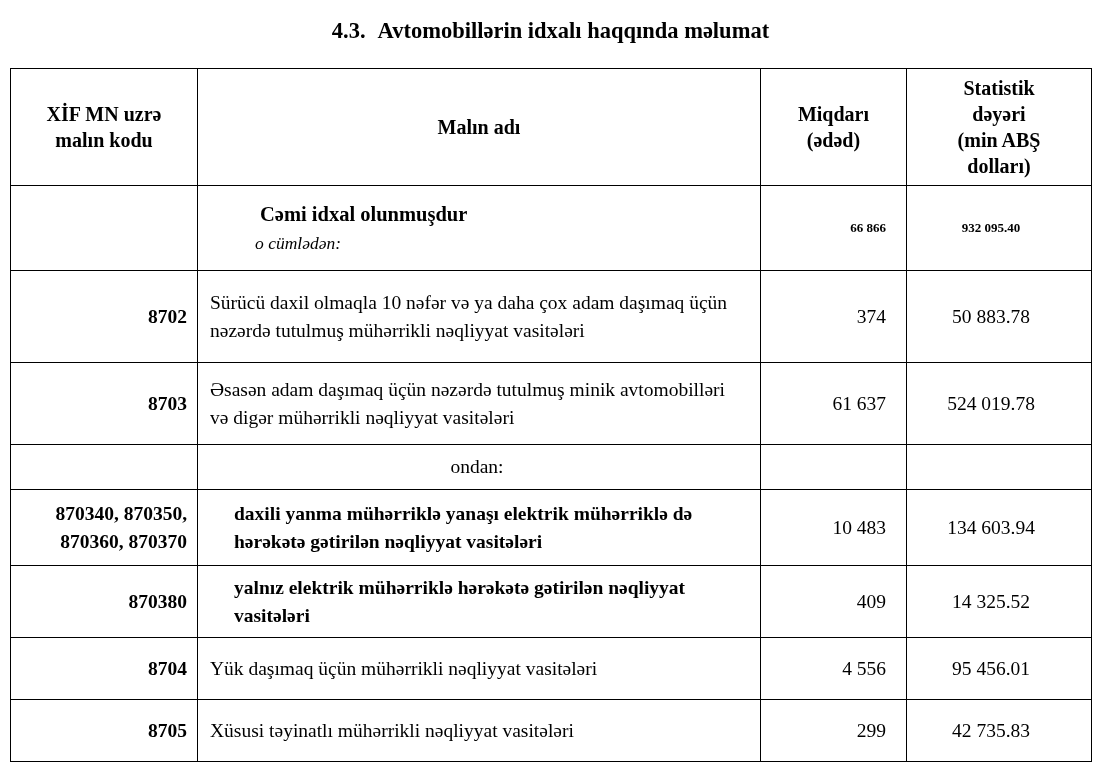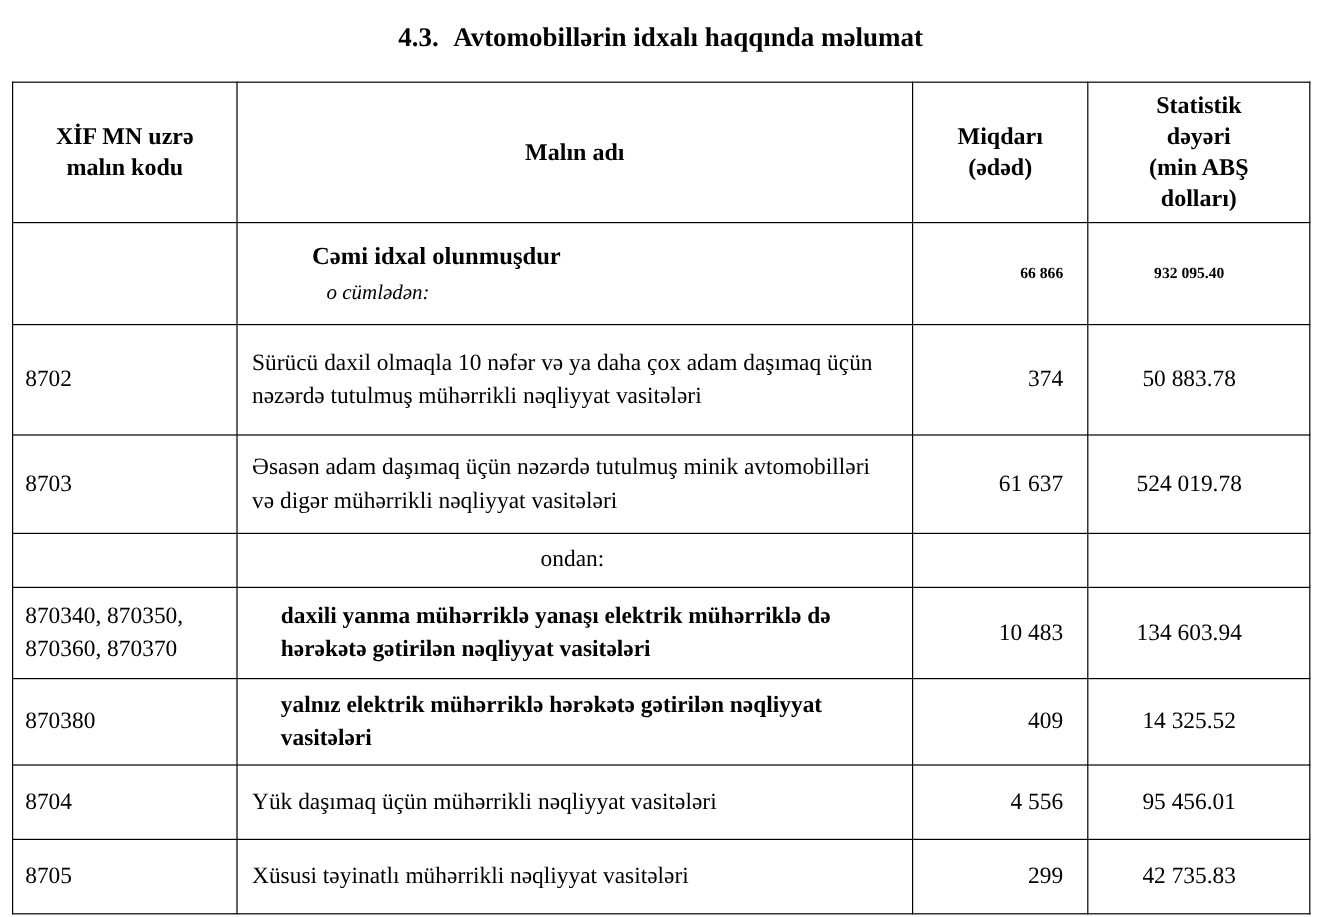--- a/index.html
+++ b/index.html
@@ -45,21 +45,21 @@
     white-space: pre-line;
     padding: 6px 8px;
     line-height: 1.3;
   }
   td {
     font-size: 19.5px;
     vertical-align: middle;
     padding: 8px 10px;
     line-height: 1.4;
   }
-  .code { text-align: left; }
+  .code { text-align: right; font-weight: bold; }
   .name {
     text-align: left;
     padding-left: 12px;
     padding-right: 16px;
   }
   .qty {
     text-align: right;
     padding-right: 20px;
   }
   .val {
@@ -72,21 +72,21 @@
     font-size: 13px;
   }
   .total-main {
     font-weight: bold;
     font-size: 20.5px;
     margin-left: 50px;
   }
   .total-sub {
     font-style: italic;
     font-size: 17.5px;
-    margin-left: 62px;
+    margin-left: 45px;
     margin-top: 2px;
   }
   .center-name {
     text-align: center;
     padding-left: 12px;
   }
   .indent {
     padding-left: 36px;
     font-weight: bold;
   }

